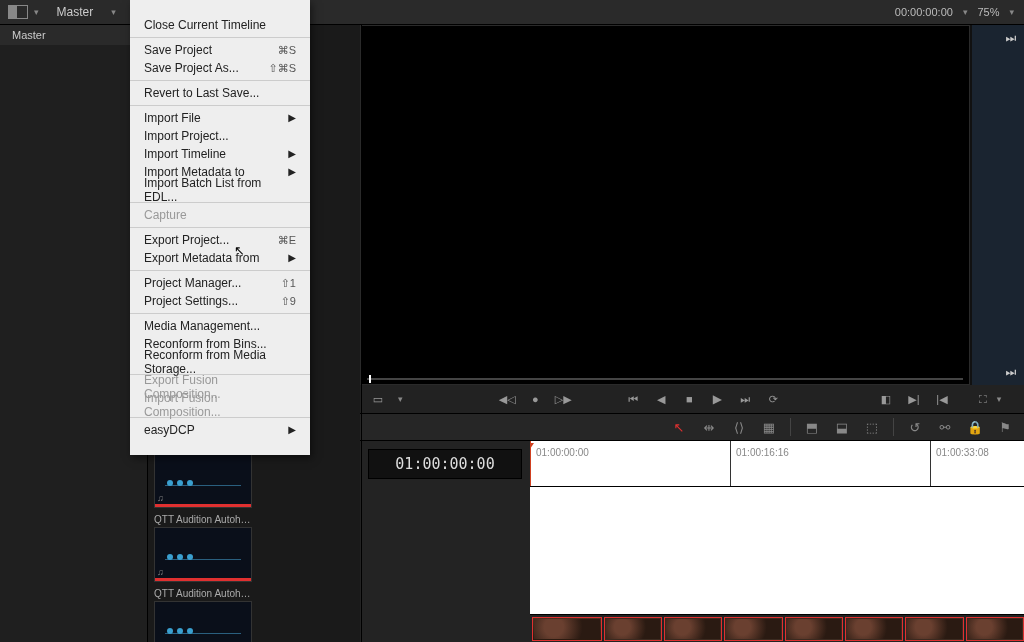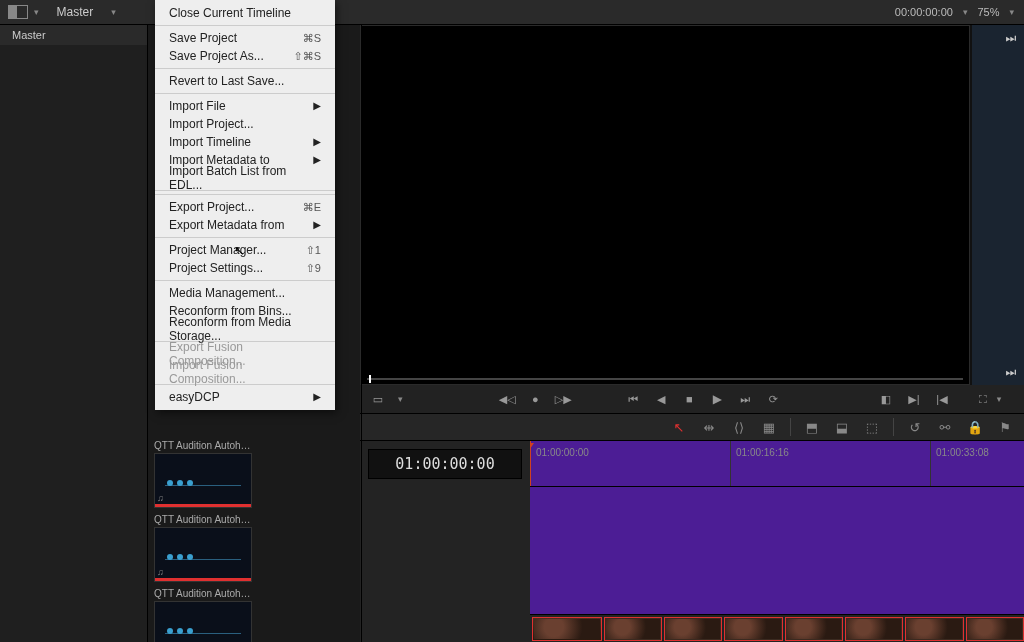--- a/index.html
+++ b/index.html
@@ -25,21 +25,21 @@
 .clip-grid { display:flex; flex-wrap:wrap; gap:6px; padding:0 6px; }
 .clip { width: 98px; display:flex; flex-direction:column; gap:2px; }
 .clip-label { font-size:10px; color:#aaa; white-space:nowrap; overflow:hidden; text-overflow:ellipsis; }
 .clip-thumb { width:98px; height:55px; background:#0a0f1a; border:1px solid #333; position:relative; }
 .clip-thumb::after { content:""; position:absolute; bottom:0; left:0; right:0; height:3px; background:#e03030; }
 .clip-thumb::before { content:"♫"; position:absolute; bottom:4px; left:2px; font-size:9px; color:#888; }
 .clip-wave { position:absolute; left:10px; right:10px; top:24px; height:8px; border-bottom:1px solid #2a5f7f; }
 .clip-wave i { display:inline-block; width:6px; height:6px; border-radius:50%; background:#3a9fcf; margin:0 2px; position:relative; top:-3px;}
 
 
-.menu { position:absolute; left:155px; top:0; width:180px; background:#eeeeee; color:#222; box-shadow:2px 3px 8px rgba(0,0,0,0.5); padding:4px 0; }
+.menu { position:absolute; left:130px; top:0; width:180px; background:#eeeeee; color:#222; box-shadow:2px 3px 8px rgba(0,0,0,0.5); padding:16px 0; }
 .menu-item { padding:2px 14px; font-size:12px; display:flex; align-items:center; justify-content:space-between; height:18px; line-height:14px; }
 .menu-item.hl { background:#1560d0; color:#fff; }
 .menu-item.disabled { color:#999; }
 .menu-sep { height:1px; background:#ccc; margin:3px 0; }
 .menu-short { font-size:11px; color:#555; }
 .menu-item.hl .menu-short { color:#fff; }
 .sub-arrow { font-size:10px; }
 .cursor { position:absolute; left:234px; top:243px; font-size:13px; color:#000; pointer-events:none; }
 
 
@@ -60,21 +60,21 @@
 .transport-right { width:52px; display:flex; align-items:center; justify-content:center; gap:6px; }
 
 
 .toolrow { height:28px; background:#262626; display:flex; align-items:center; padding:0 10px; gap:12px; border-top:1px solid #000; border-bottom:1px solid #000; }
 .toolrow .spacer { flex:1; }
 .tool { width:18px; height:18px; display:flex; align-items:center; justify-content:center; color:#888; font-size:13px; }
 .tool.active { color:#e03030; }
 .vdiv { width:1px; height:18px; background:#444; }
 
 
-.timeline { flex:1; background:#4c1d95; display:flex; }
+.timeline { flex:1; background:#ffffff; display:flex; }
 .tl-left { width:170px; background:#232323; display:flex; flex-direction:column; }
 .tc-box { height:30px; margin:8px; background:#111; border:1px solid #000; display:flex; align-items:center; justify-content:center; font-family:monospace; font-size:15px; color:#ddd; }
 .tl-left .filler { flex:1; }
 .track-hdr { height:28px; display:flex; align-items:center; gap:6px; padding:0 8px; border-top:1px solid #000; }
 .track-badge { border:1px solid #e08030; color:#e0a060; font-size:10px; padding:0 4px; }
 .track-name { font-size:11px; color:#ccc; }
 
 .tl-right { flex:1; position:relative; overflow:hidden; }
 .ruler { height:46px; position:relative; border-bottom:1px solid #000; }
 .playhead { position:absolute; left:0; top:0; bottom:0; width:1px; background:#d04020; }
@@ -174,20 +174,23 @@
       <span class="sub-arrow">▶</span>
     </div>
   <div class="menu-item">
       <span>Import Metadata to</span>
       <span class="sub-arrow">▶</span>
     </div>
   <div class="menu-item">
       <span>Import Batch List from EDL...</span>
     </div>
   <div class="menu-sep"></div>
+  <div class="menu-item disabled">
+      <span>Capture</span>
+    </div>
   <div class="menu-sep"></div>
   <div class="menu-item">
       <span>Export Project...</span>
       <span class="menu-short">⌘E</span>
     </div>
   <div class="menu-item">
       <span>Export Metadata from</span>
       <span class="sub-arrow">▶</span>
     </div>
   <div class="menu-sep"></div>

